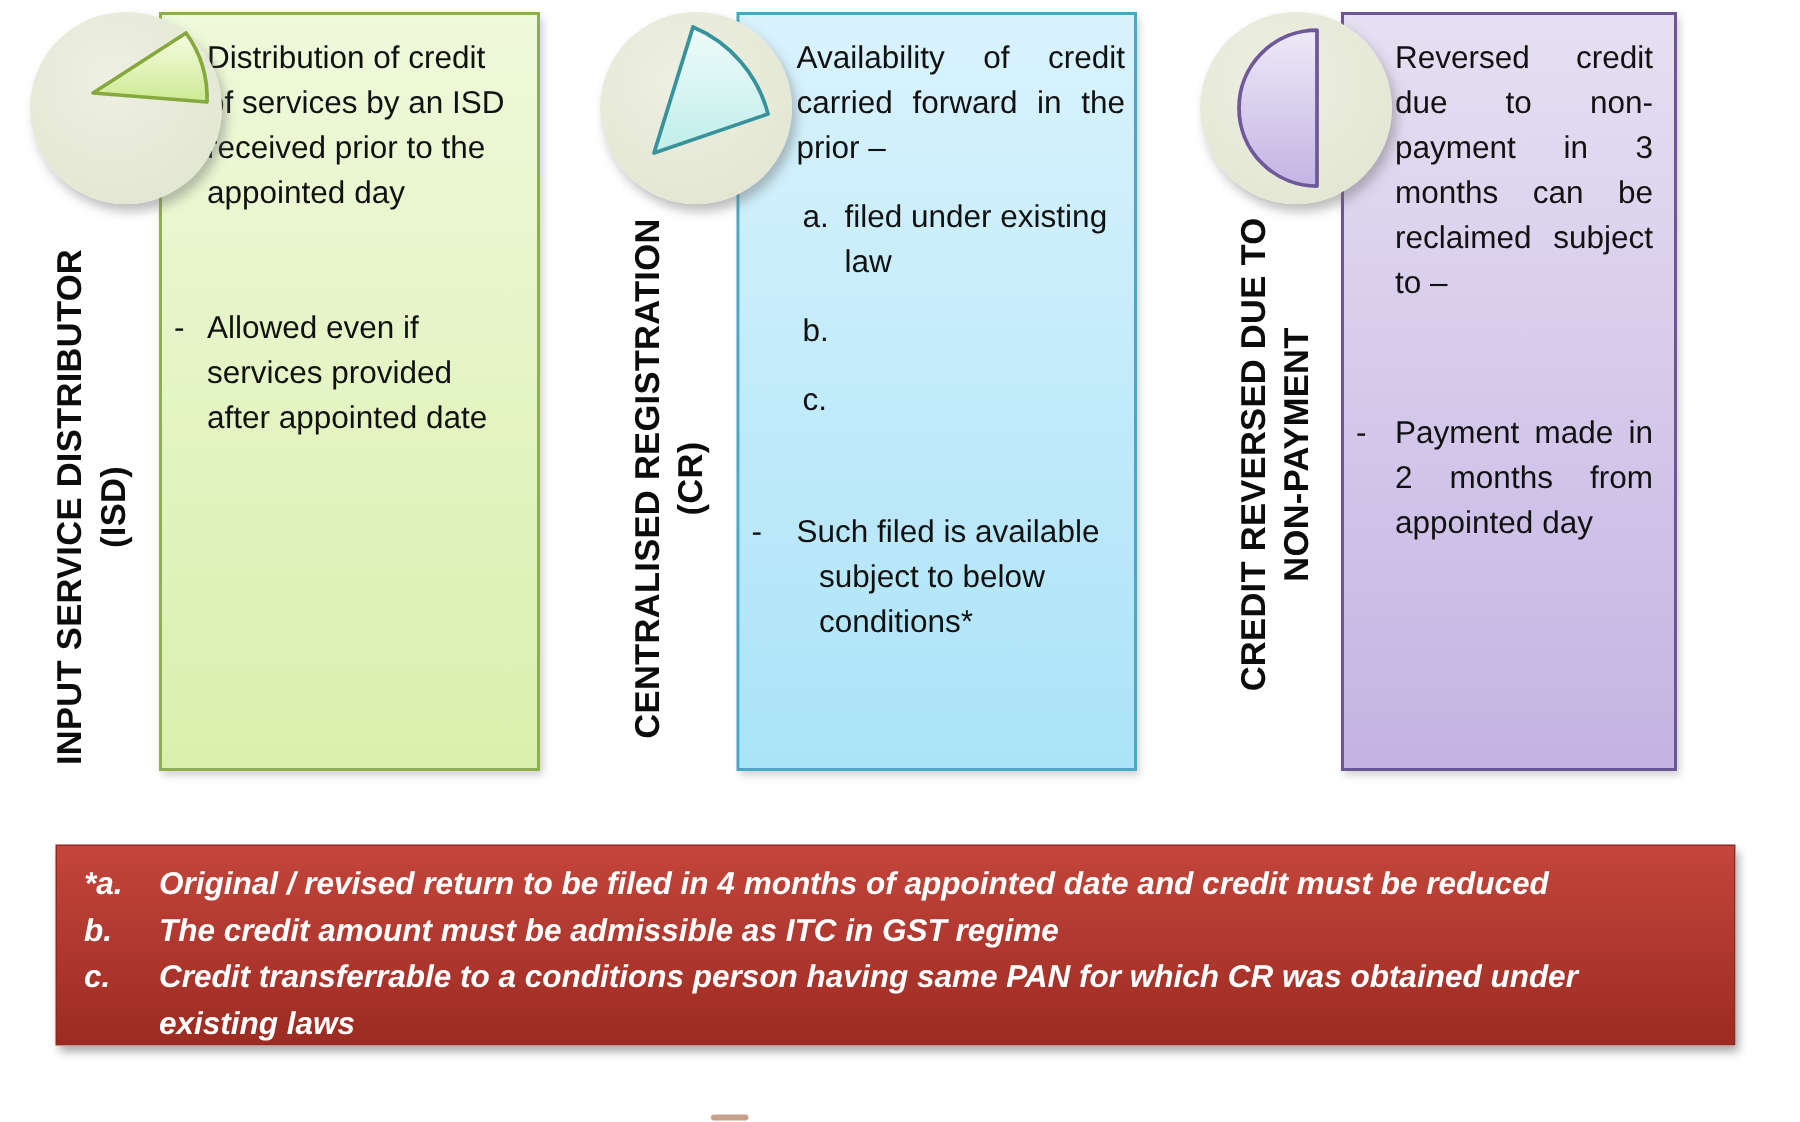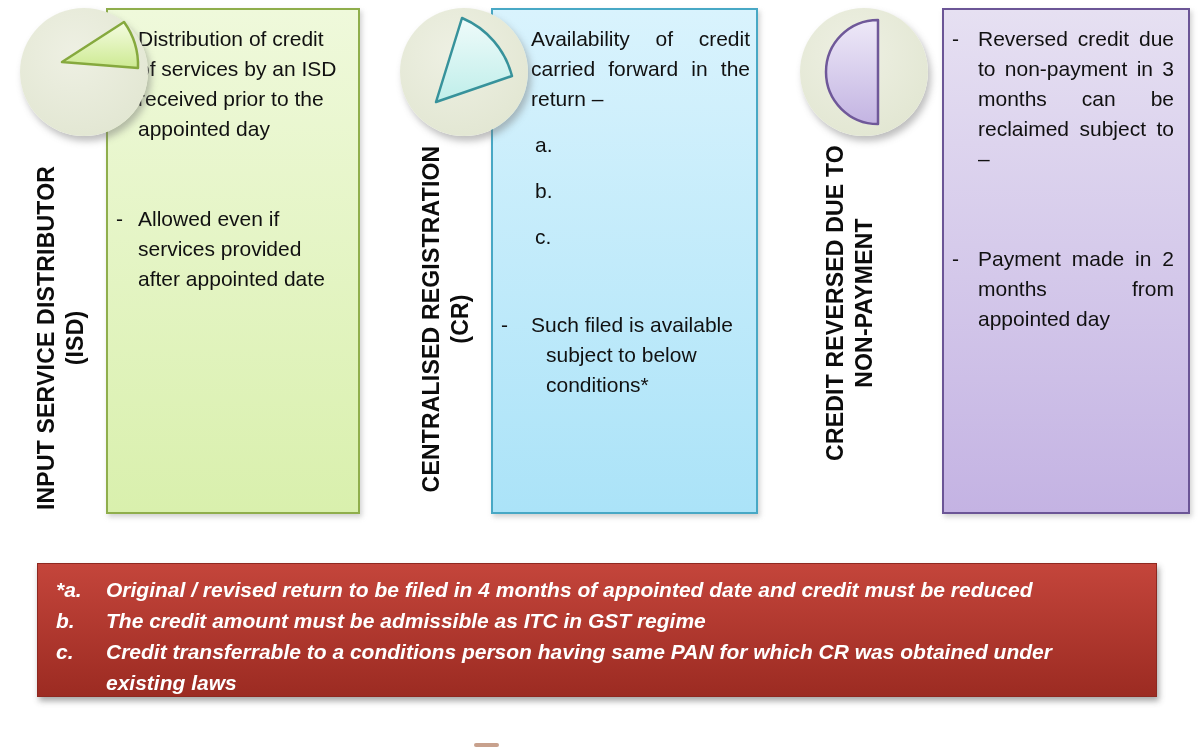--- a/index.html
+++ b/index.html
@@ -30,24 +30,23 @@
     left:106px;width:254px;padding:14px 14px 0 8px;
     background:linear-gradient(var(--column1-box-top,#eff9db),var(--column1-box-bottom,#d9f0ad));
     border-color:var(--column1-border,#8fae4c);
   }
   .box2{
     left:491px;width:267px;padding:14px 6px 0 8px;
     background:linear-gradient(var(--column2-box-top,#d9f3fd),var(--column2-box-bottom,#abe3f8));
     border-color:var(--column2-border,#48a8c5);
   }
   .box3{
-    left:894px;width:248px;padding:14px 14px 0 8px;
+    left:894px;width:224px;padding:14px 14px 0 8px;
     background:linear-gradient(var(--column3-box-top,#e6e0f2),var(--column3-box-bottom,#c4b3e3));
     border-color:var(--column3-border,#6b5596);
-    margin-left:48px;
   }
   .bullet{display:flex;align-items:flex-start;}
   .dash{flex:0 0 22px;}
   .box2 .dash{flex:0 0 30px;}
   .box3 .dash{flex:0 0 26px;}
   .btext{flex:1;}
   .just{text-align:justify;}
   .hang{text-indent:-15px;padding-left:15px;}
   .gap1{margin-top:60px;}
   .sub{display:flex;margin-left:34px;margin-top:16px;}
@@ -116,24 +115,25 @@
   </div>
 
   <div class="vlabel" style="left:237px;top:289px;">
     <div>CENTRALISED REGISTRATION</div>
     <div>(CR)</div>
   </div>
 
   <div class="box box2">
     <div class="bullet">
       <span class="dash">-</span>
-      <div class="btext just">Availability of credit carried forward in the return –</div>
+      <div class="btext just">Availability of credit carried forward in the prior –</div>
     </div>
     <div class="sub">
       <span class="smark">a.</span>
+      <div class="stext">filed under existing law</div>
     </div>
     <div class="sub">
       <span class="smark">b.</span>
     </div>
     <div class="sub">
       <span class="smark">c.</span>
     </div>
     <div class="bullet closing">
       <span class="dash">-</span>
       <div class="btext hang">Such filed is available subject to below conditions*</div>

